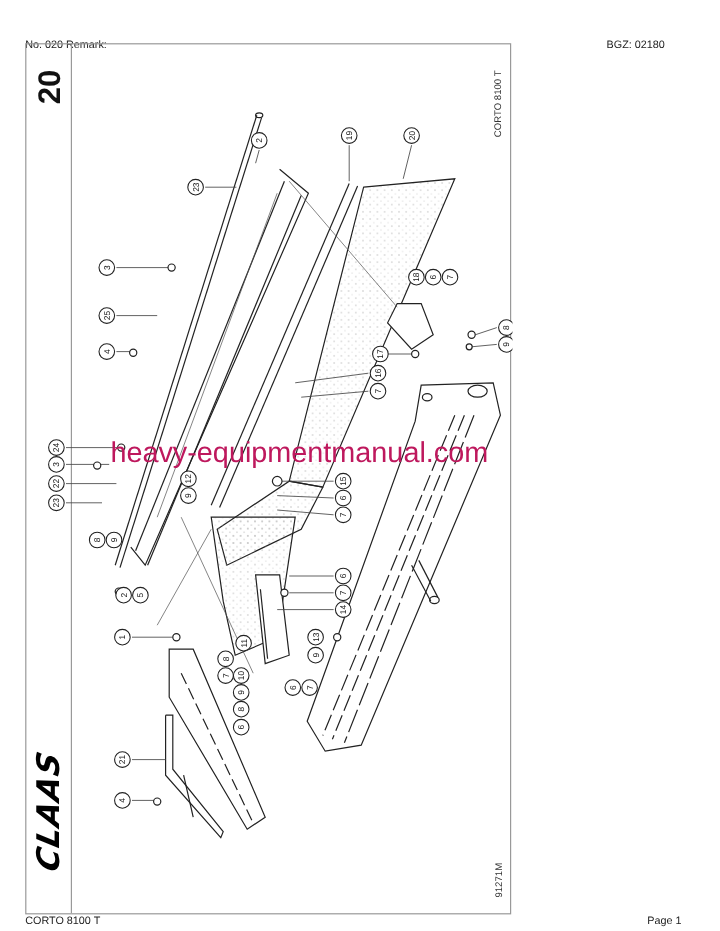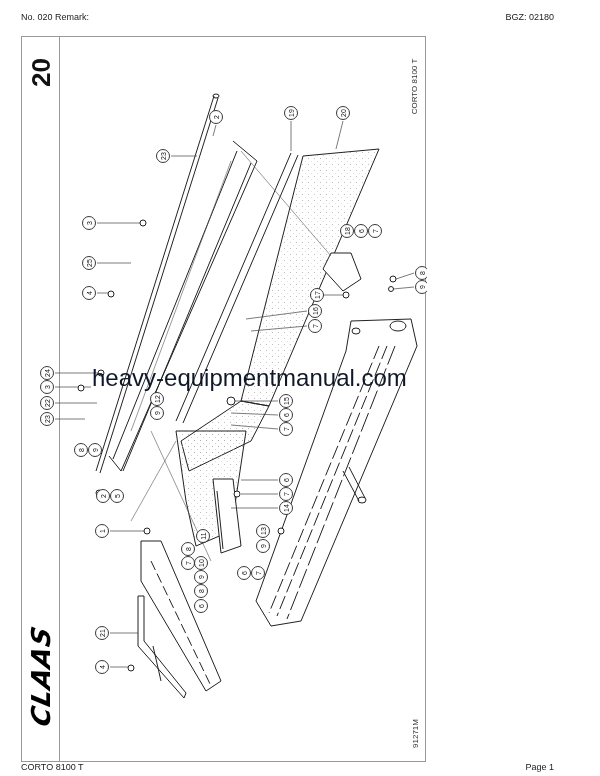--- a/index.html
+++ b/index.html
@@ -1,23 +1,23 @@
 <!DOCTYPE html>
 <html><head>
 <meta charset="utf-8">
 <style>
   html, body { margin: 0; padding: 0; background: #ffffff; }
   body { width: 600px; height: 776px; position: relative; overflow: hidden;
          font-family: "Liberation Sans", sans-serif; color: #111; }
-  .hdr { position: absolute; top: 12px; font-size: 9px; color: #222; }
+  .hdr { position: absolute; top: 32px; font-size: 9px; color: #222; }
   .hdr-left { left: 21px; }
   .hdr-right { right: 46px; }
   .ftr { position: absolute; top: 762px; font-size: 9px; color: #222; }
   .ftr-left { left: 21px; }
-  .ftr-right { right: 46px; margin-left: 40px; }
+  .ftr-right { right: 32px; margin-left: 40px; }
   .frame { position: absolute; left: 21px; top: 36px; width: 405px; height: 726px;
            border: 1px solid #999; box-sizing: border-box; }
   .side-strip { position: absolute; left: 0; top: 0; width: 38px; height: 100%;
                 border-right: 1px solid #999; box-sizing: border-box; }
   .group-no { position: absolute; left: 4px; top: 10px; width: 30px; height: 50px;
               display: flex; align-items: center; justify-content: center; }
   .group-no span { display: inline-block; transform: rotate(-90deg);
                    font-weight: bold; font-size: 26px; font-family: "Liberation Sans", sans-serif; }
   .model-vert { position: absolute; right: 4px; top: 6px; width: 12px; height: 86px;
                 display: flex; align-items: center; justify-content: center; }
@@ -26,21 +26,21 @@
   .drawing-no { position: absolute; right: 4px; bottom: 8px; width: 12px; height: 40px;
                 display: flex; align-items: center; justify-content: center; }
   .drawing-no span { display: inline-block; transform: rotate(-90deg); white-space: nowrap;
                      font-size: 8px; color: #333; }
   .brand-logo { position: absolute; left: 4px; bottom: 30px; width: 30px; height: 110px;
                 display: flex; align-items: center; justify-content: center; }
   .brand-logo span { display: inline-block; transform: rotate(-90deg) skewX(-12deg);
                      font-weight: 900; font-style: italic; font-size: 26px; letter-spacing: 1px;
                      font-family: "DejaVu Sans", sans-serif; color: #000; white-space: nowrap; }
   .drawing { position: absolute; left: 0; top: 0; }
-  .watermark { position: absolute; left: 92px; top: 364px; font-size: 24px; color: #0f172a;
+  .watermark { position: absolute; left: 92px; top: 364px; font-size: 24px; color: #be185d;
                white-space: nowrap; letter-spacing: 0px; font-family: "Liberation Sans", sans-serif; }
   .callout text { font-family: "Liberation Sans", sans-serif; font-size: 7px; }
 </style>
 </head>
 <body>
 
 <div class="hdr hdr-left">No. 020   Remark:</div>
 <div class="hdr hdr-right">BGZ: 02180</div>
 
 <div class="frame">

